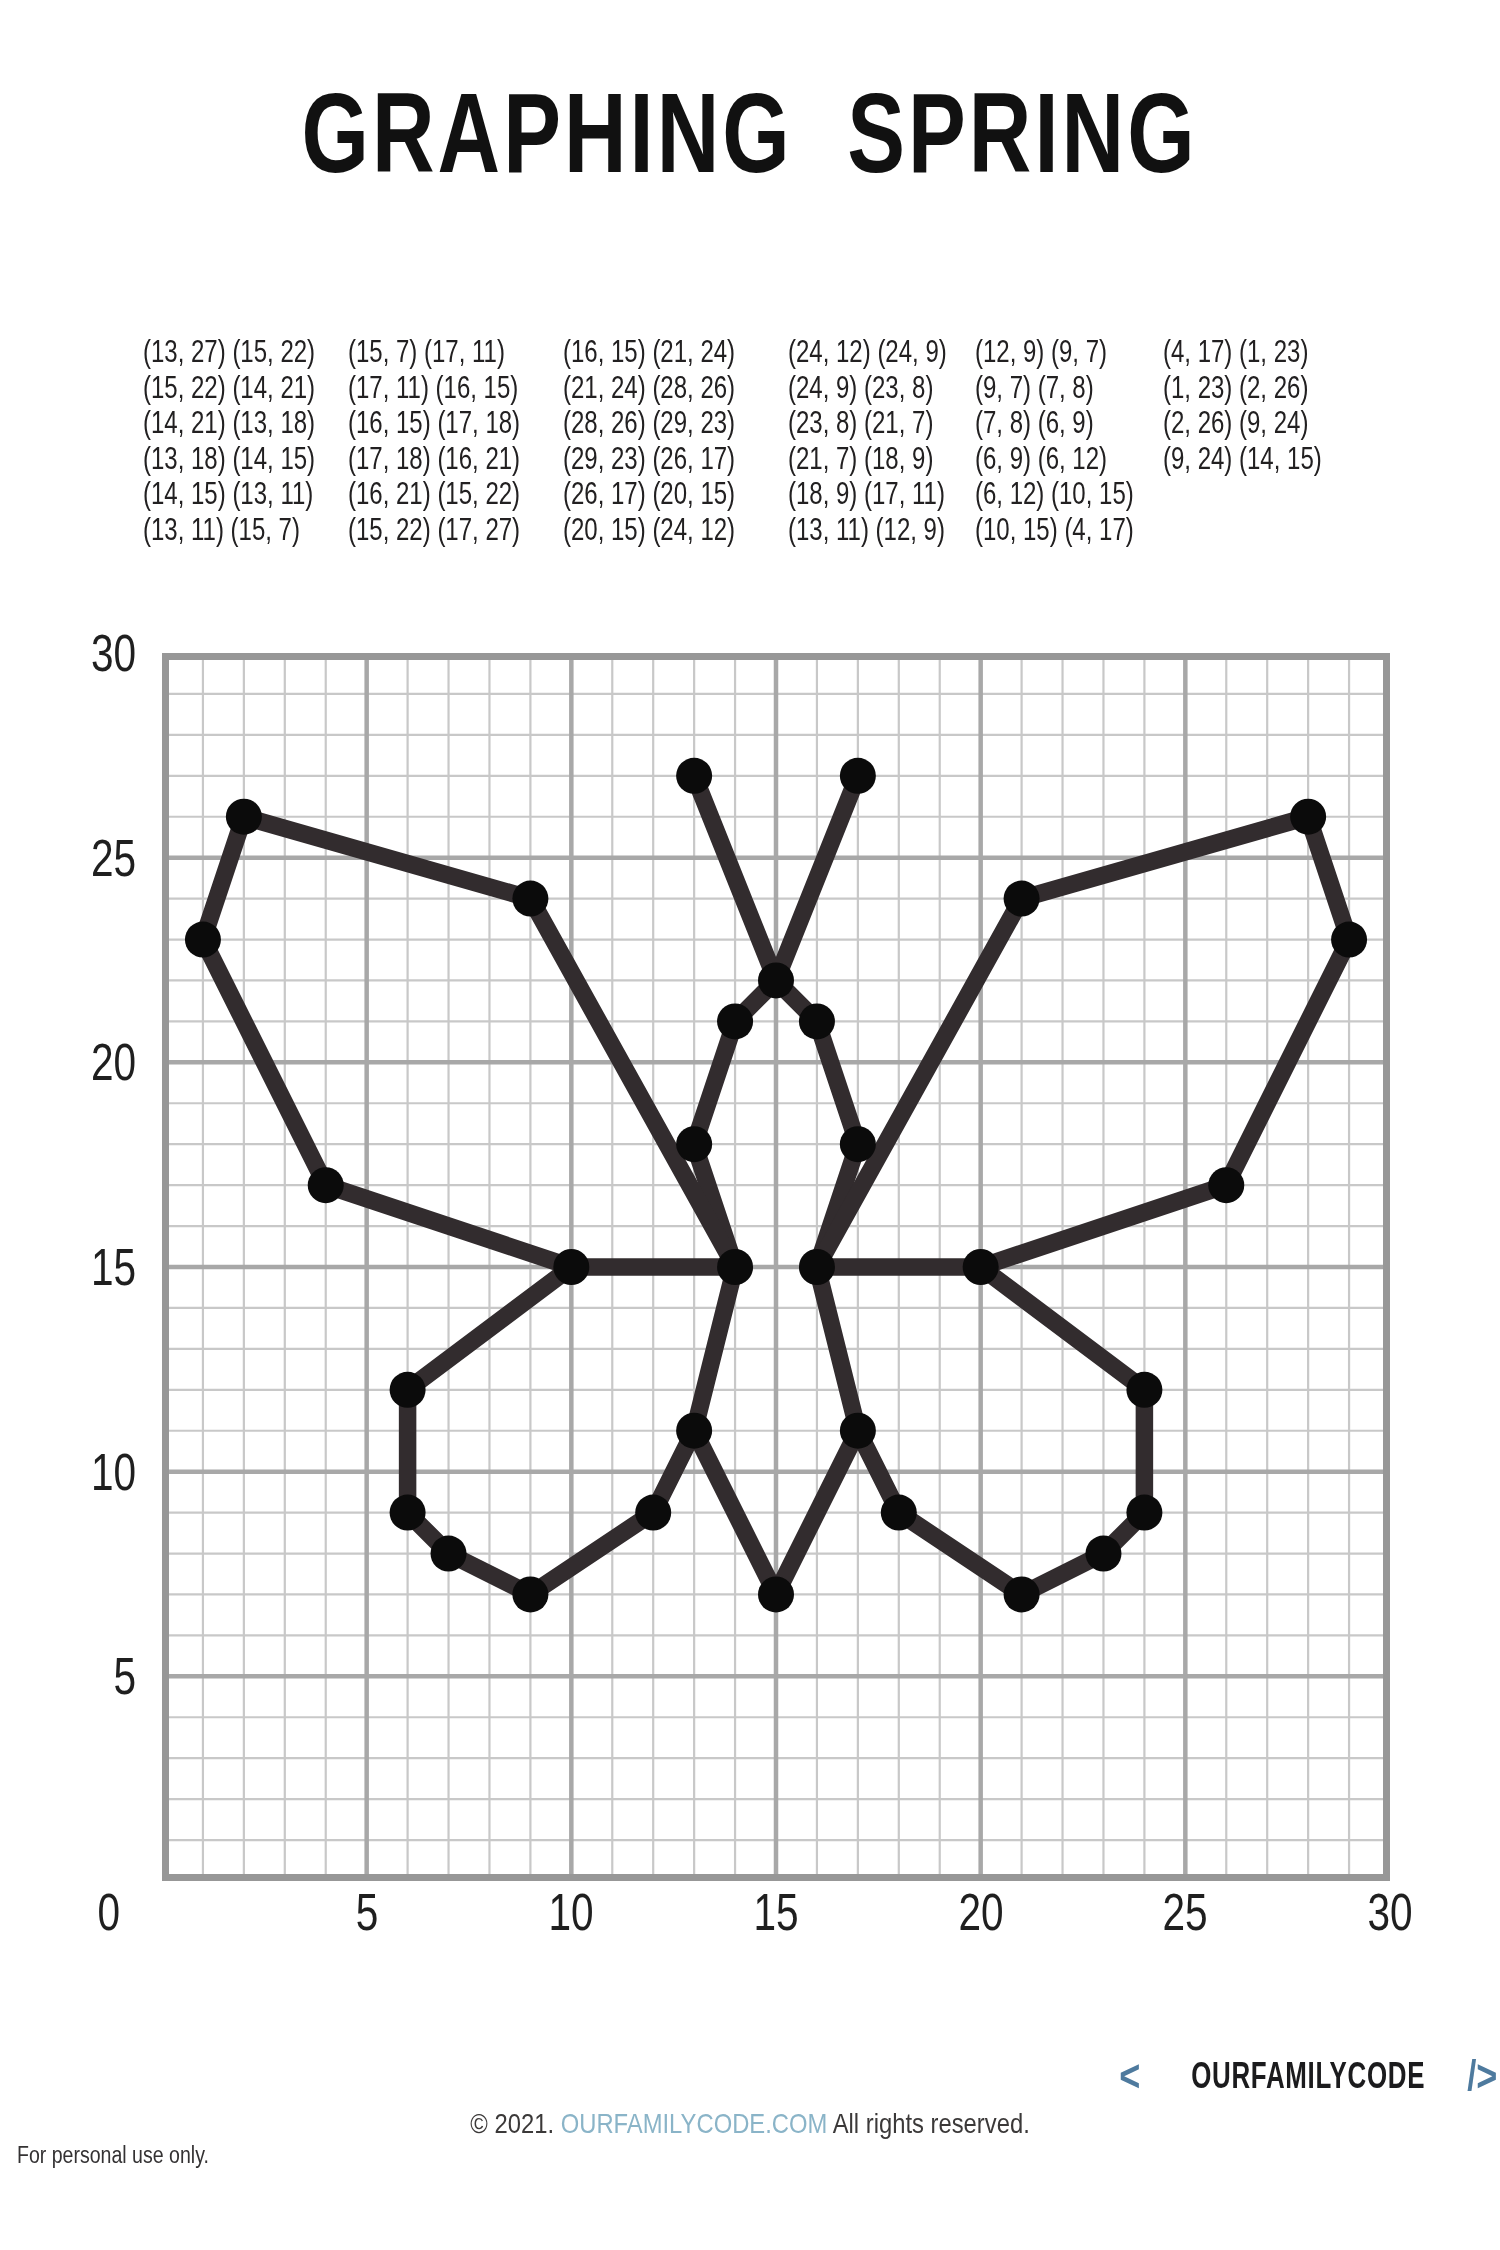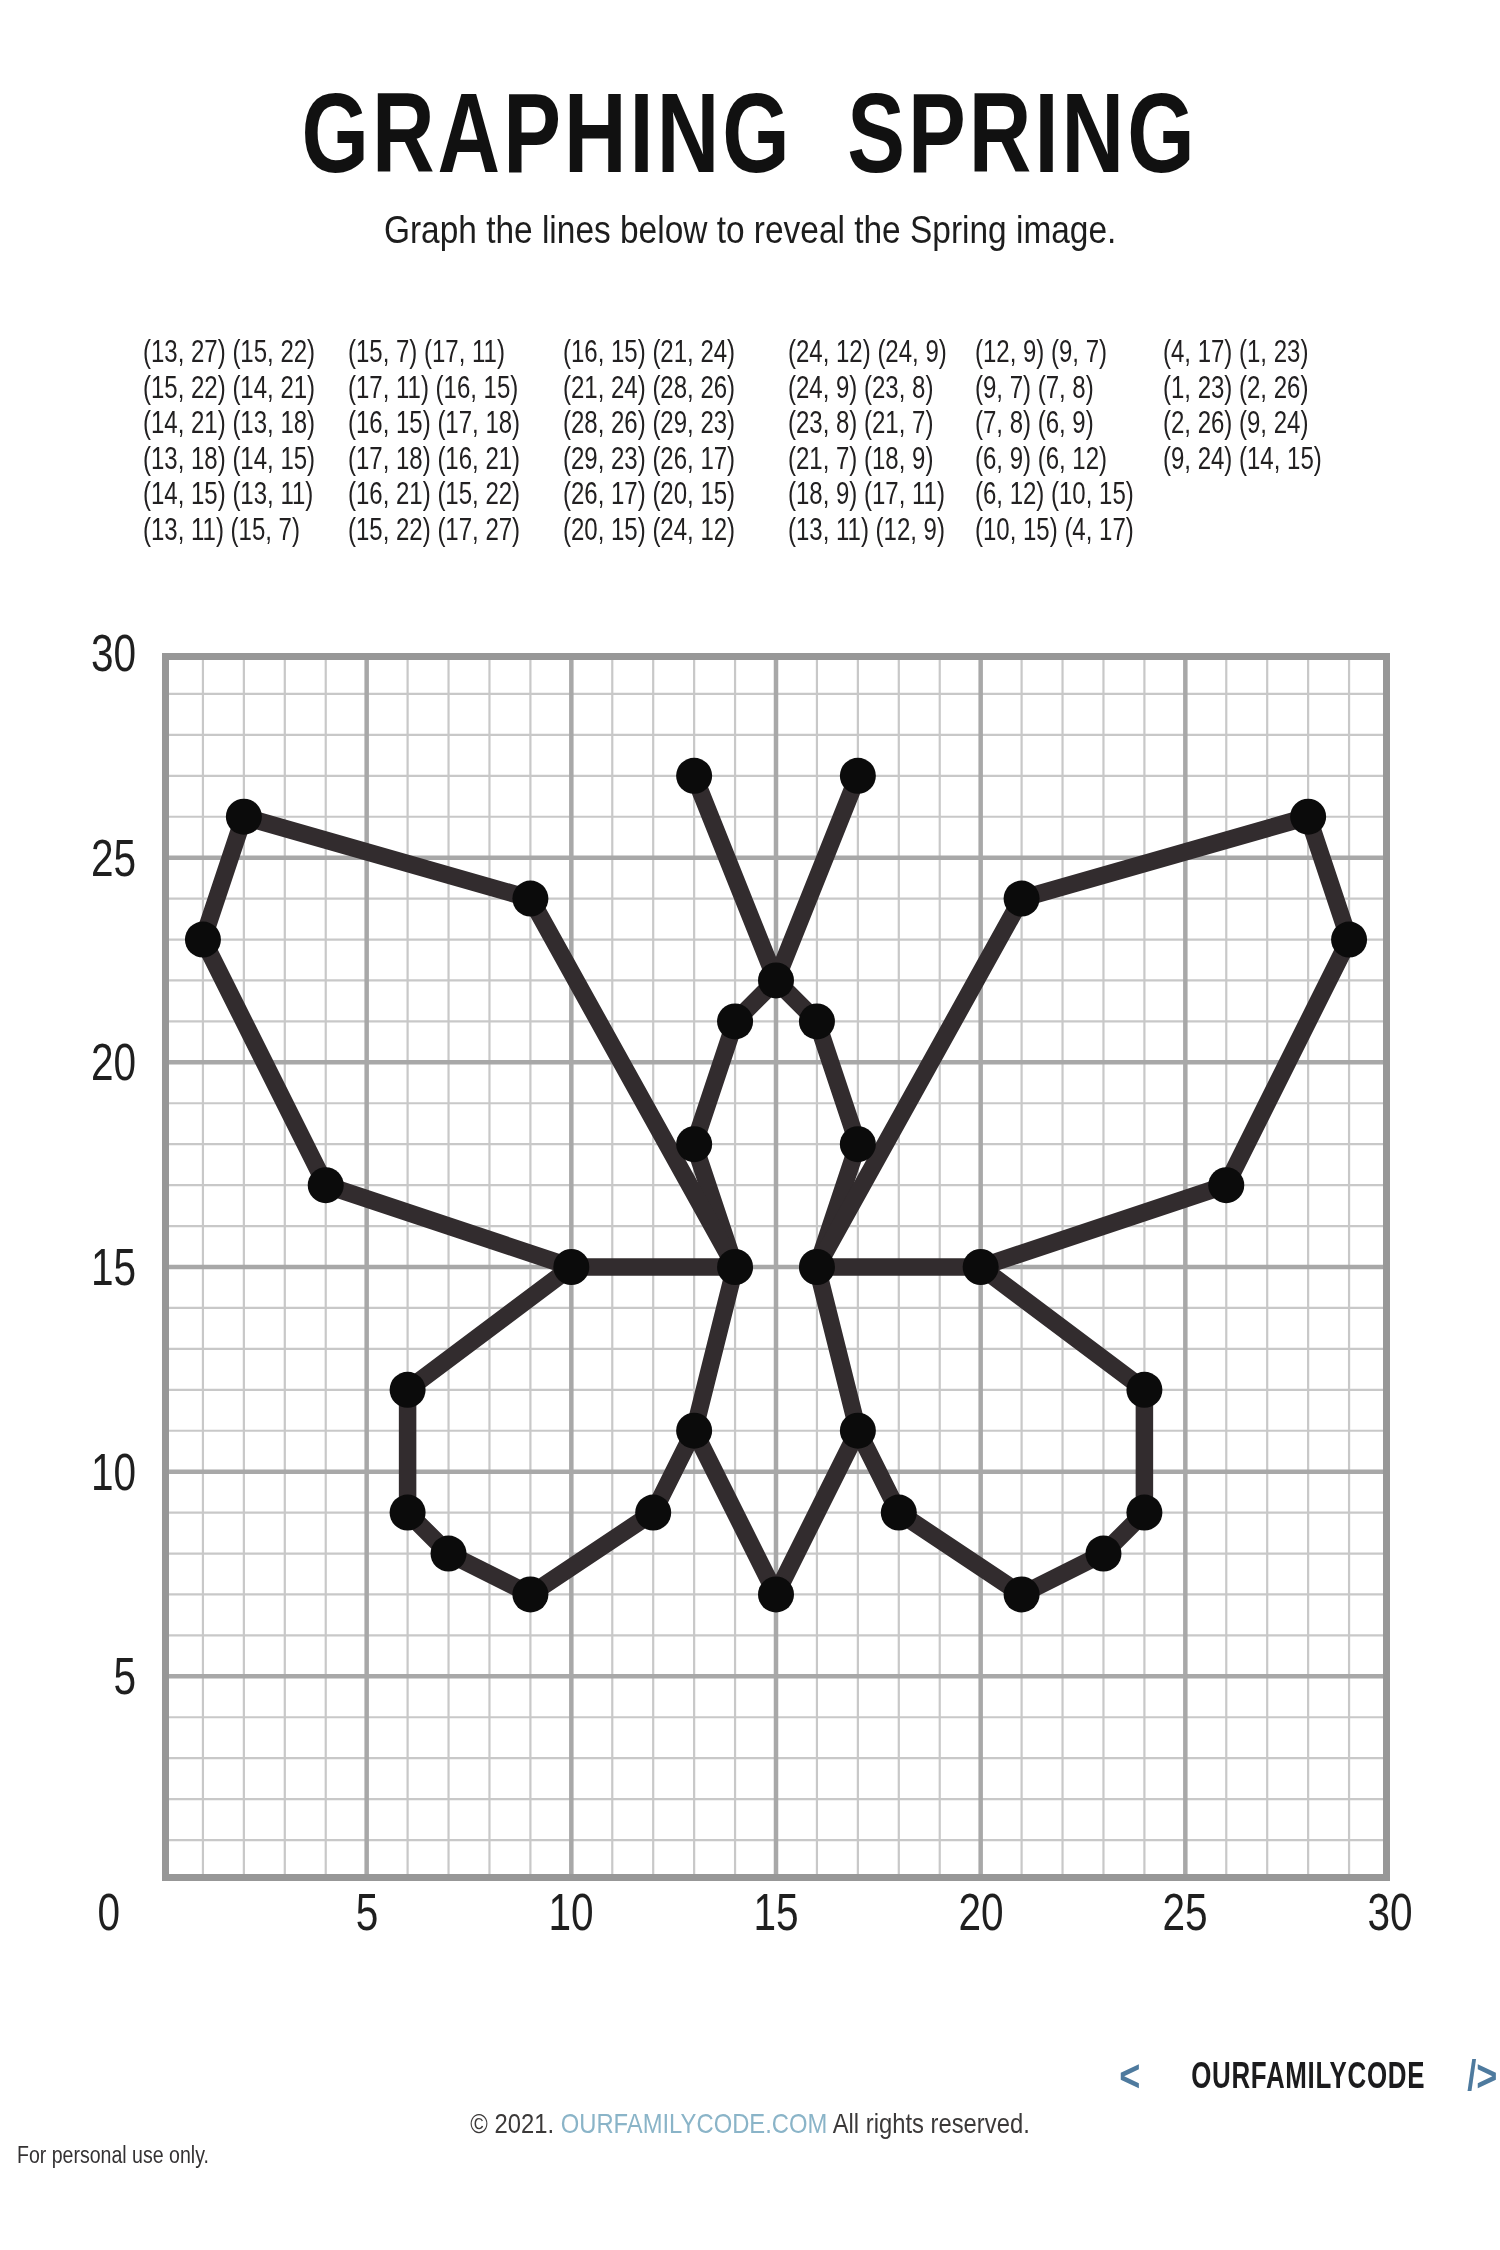--- a/index.html
+++ b/index.html
@@ -47,21 +47,20 @@
   }
   .personal .squeeze{display:inline-block;transform:scaleX(.85);transform-origin:center;}
 </style>
 </head>
 <body>
 
 <div class="page">
 
   <h1 class="title"><span class="squeeze">GRAPHING SPRING</span></h1>
 
-  <p class="subtitle"><span class="squeeze">Graph the lines below to reveal the Spring image.</span></p>
 
   <div class="coords" id="coords">
       <div class="coord-col" style="left: 143px;">
         <div class="coord-row">(13, 27) (15, 22)</div>
         <div class="coord-row">(15, 22) (14, 21)</div>
         <div class="coord-row">(14, 21) (13, 18)</div>
         <div class="coord-row">(13, 18) (14, 15)</div>
         <div class="coord-row">(14, 15) (13, 11)</div>
         <div class="coord-row">(13, 11) (15, 7)</div>
       </div>

